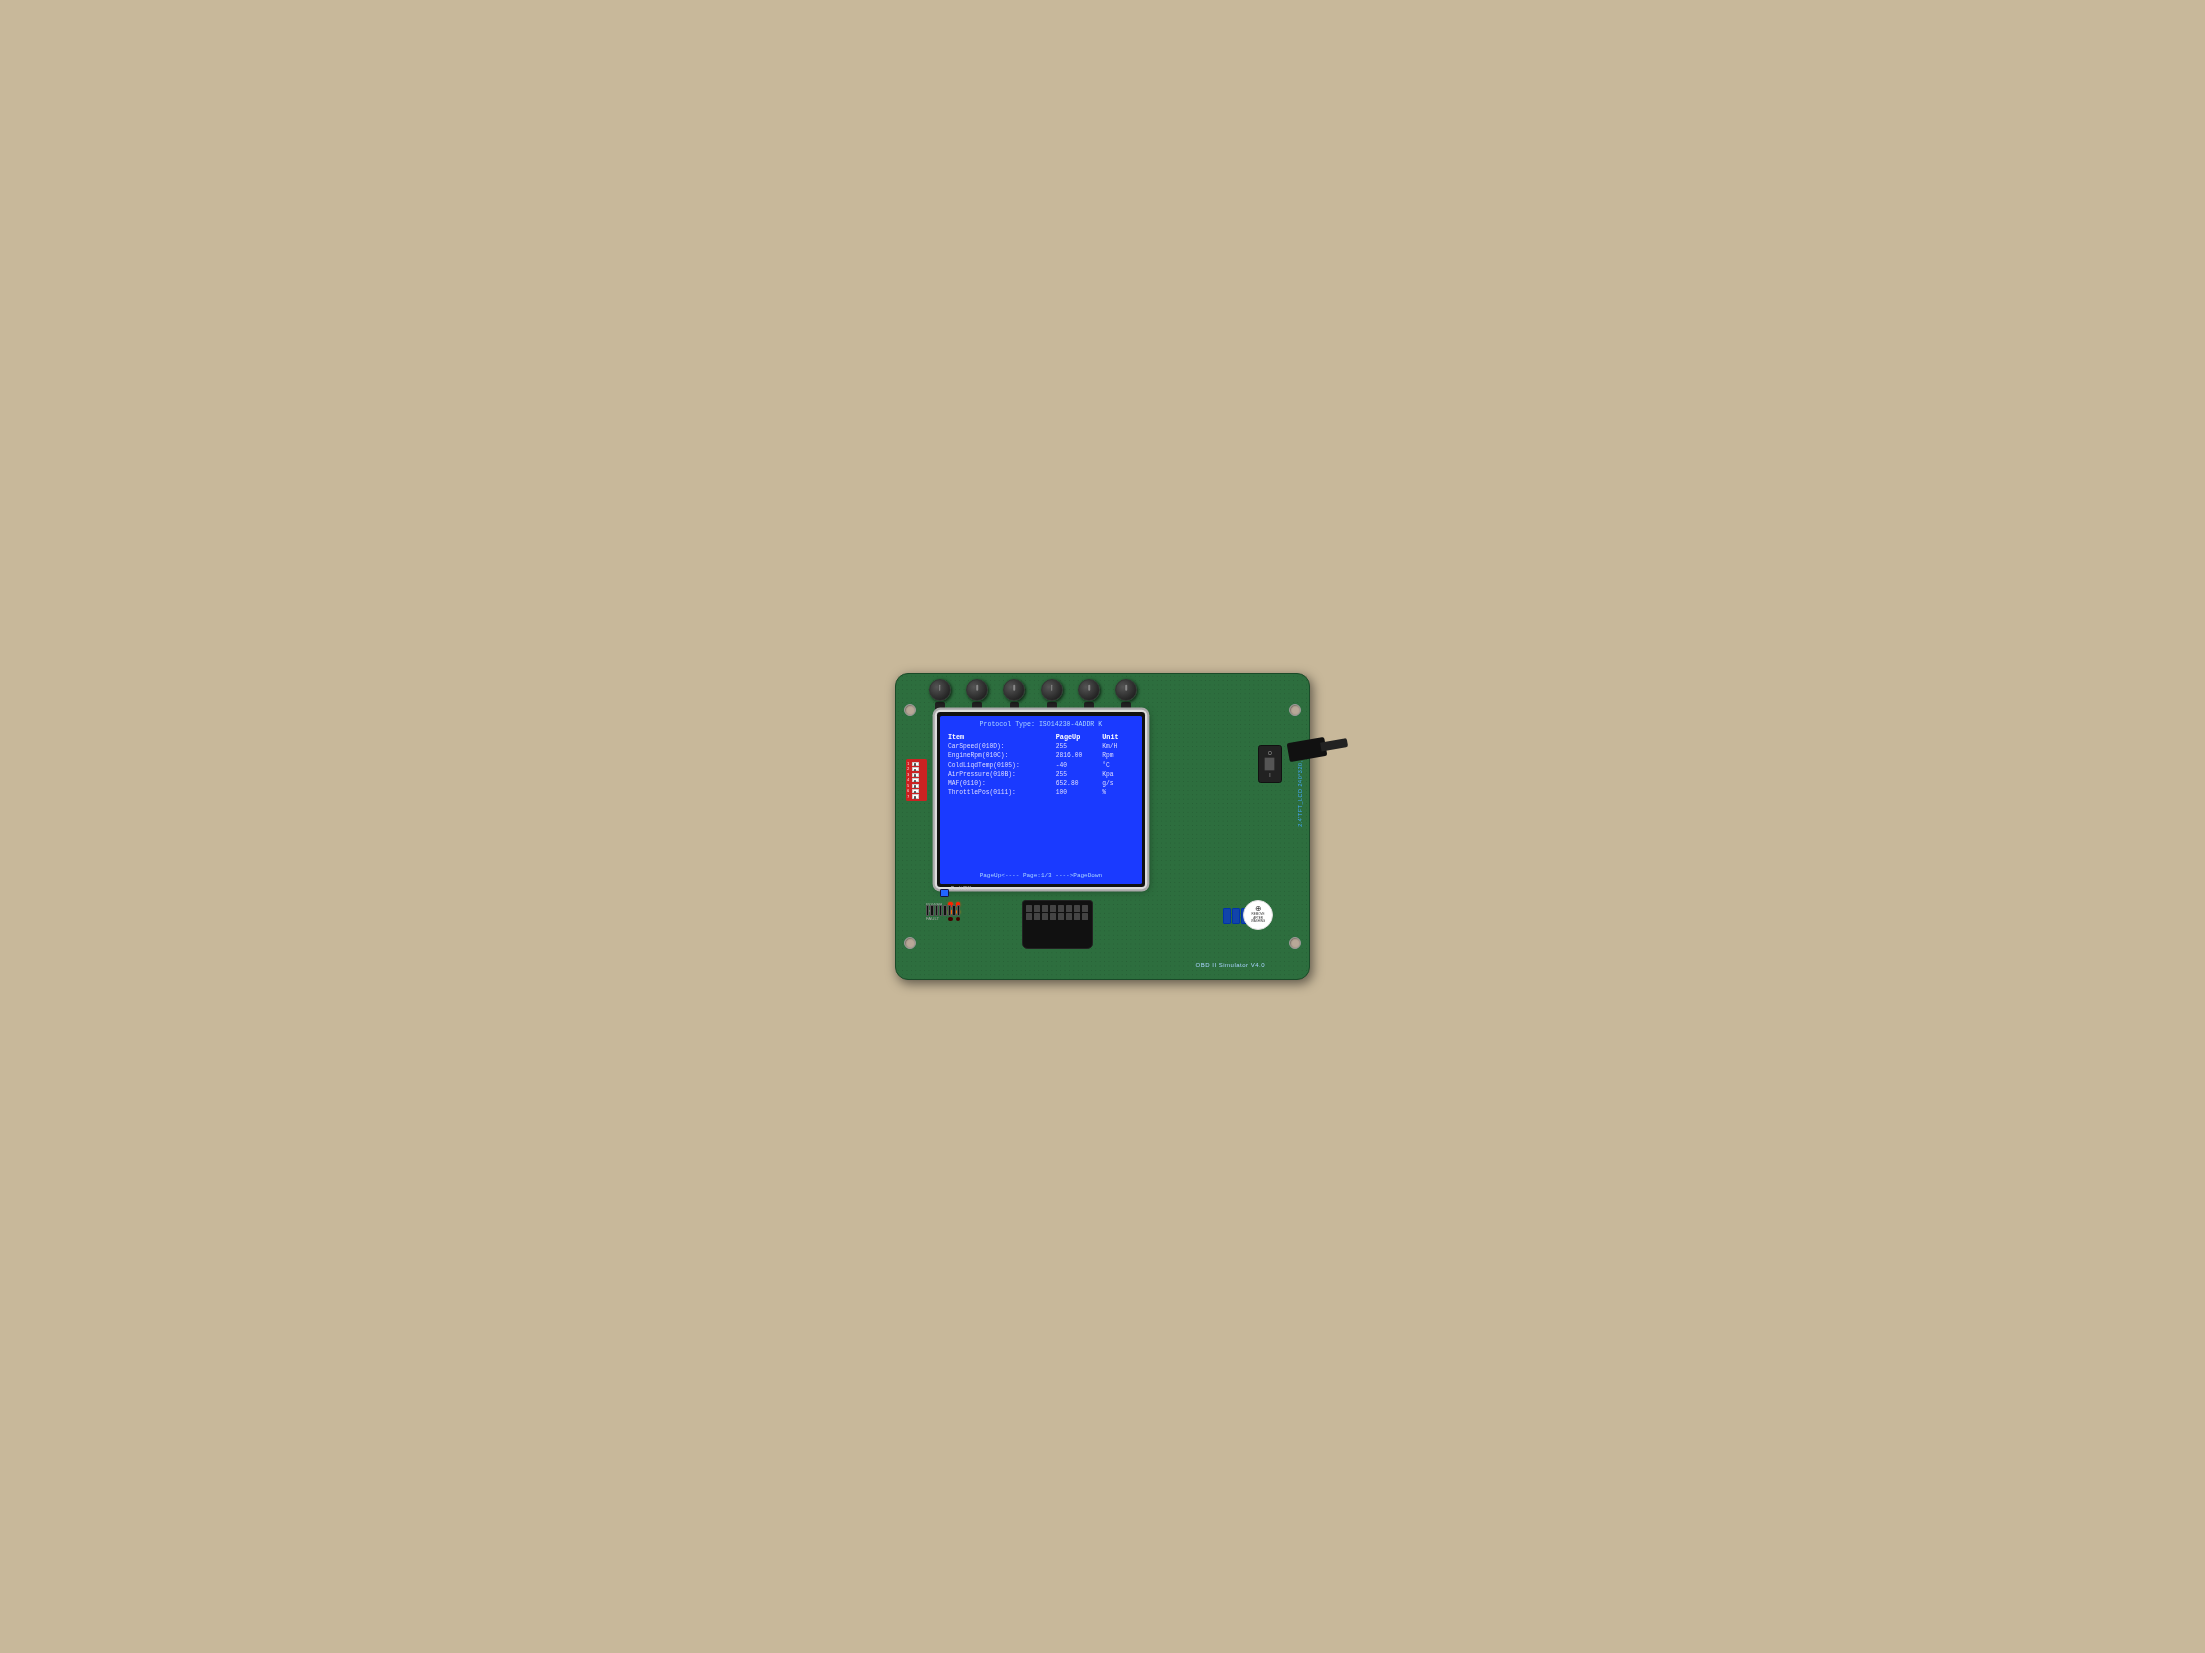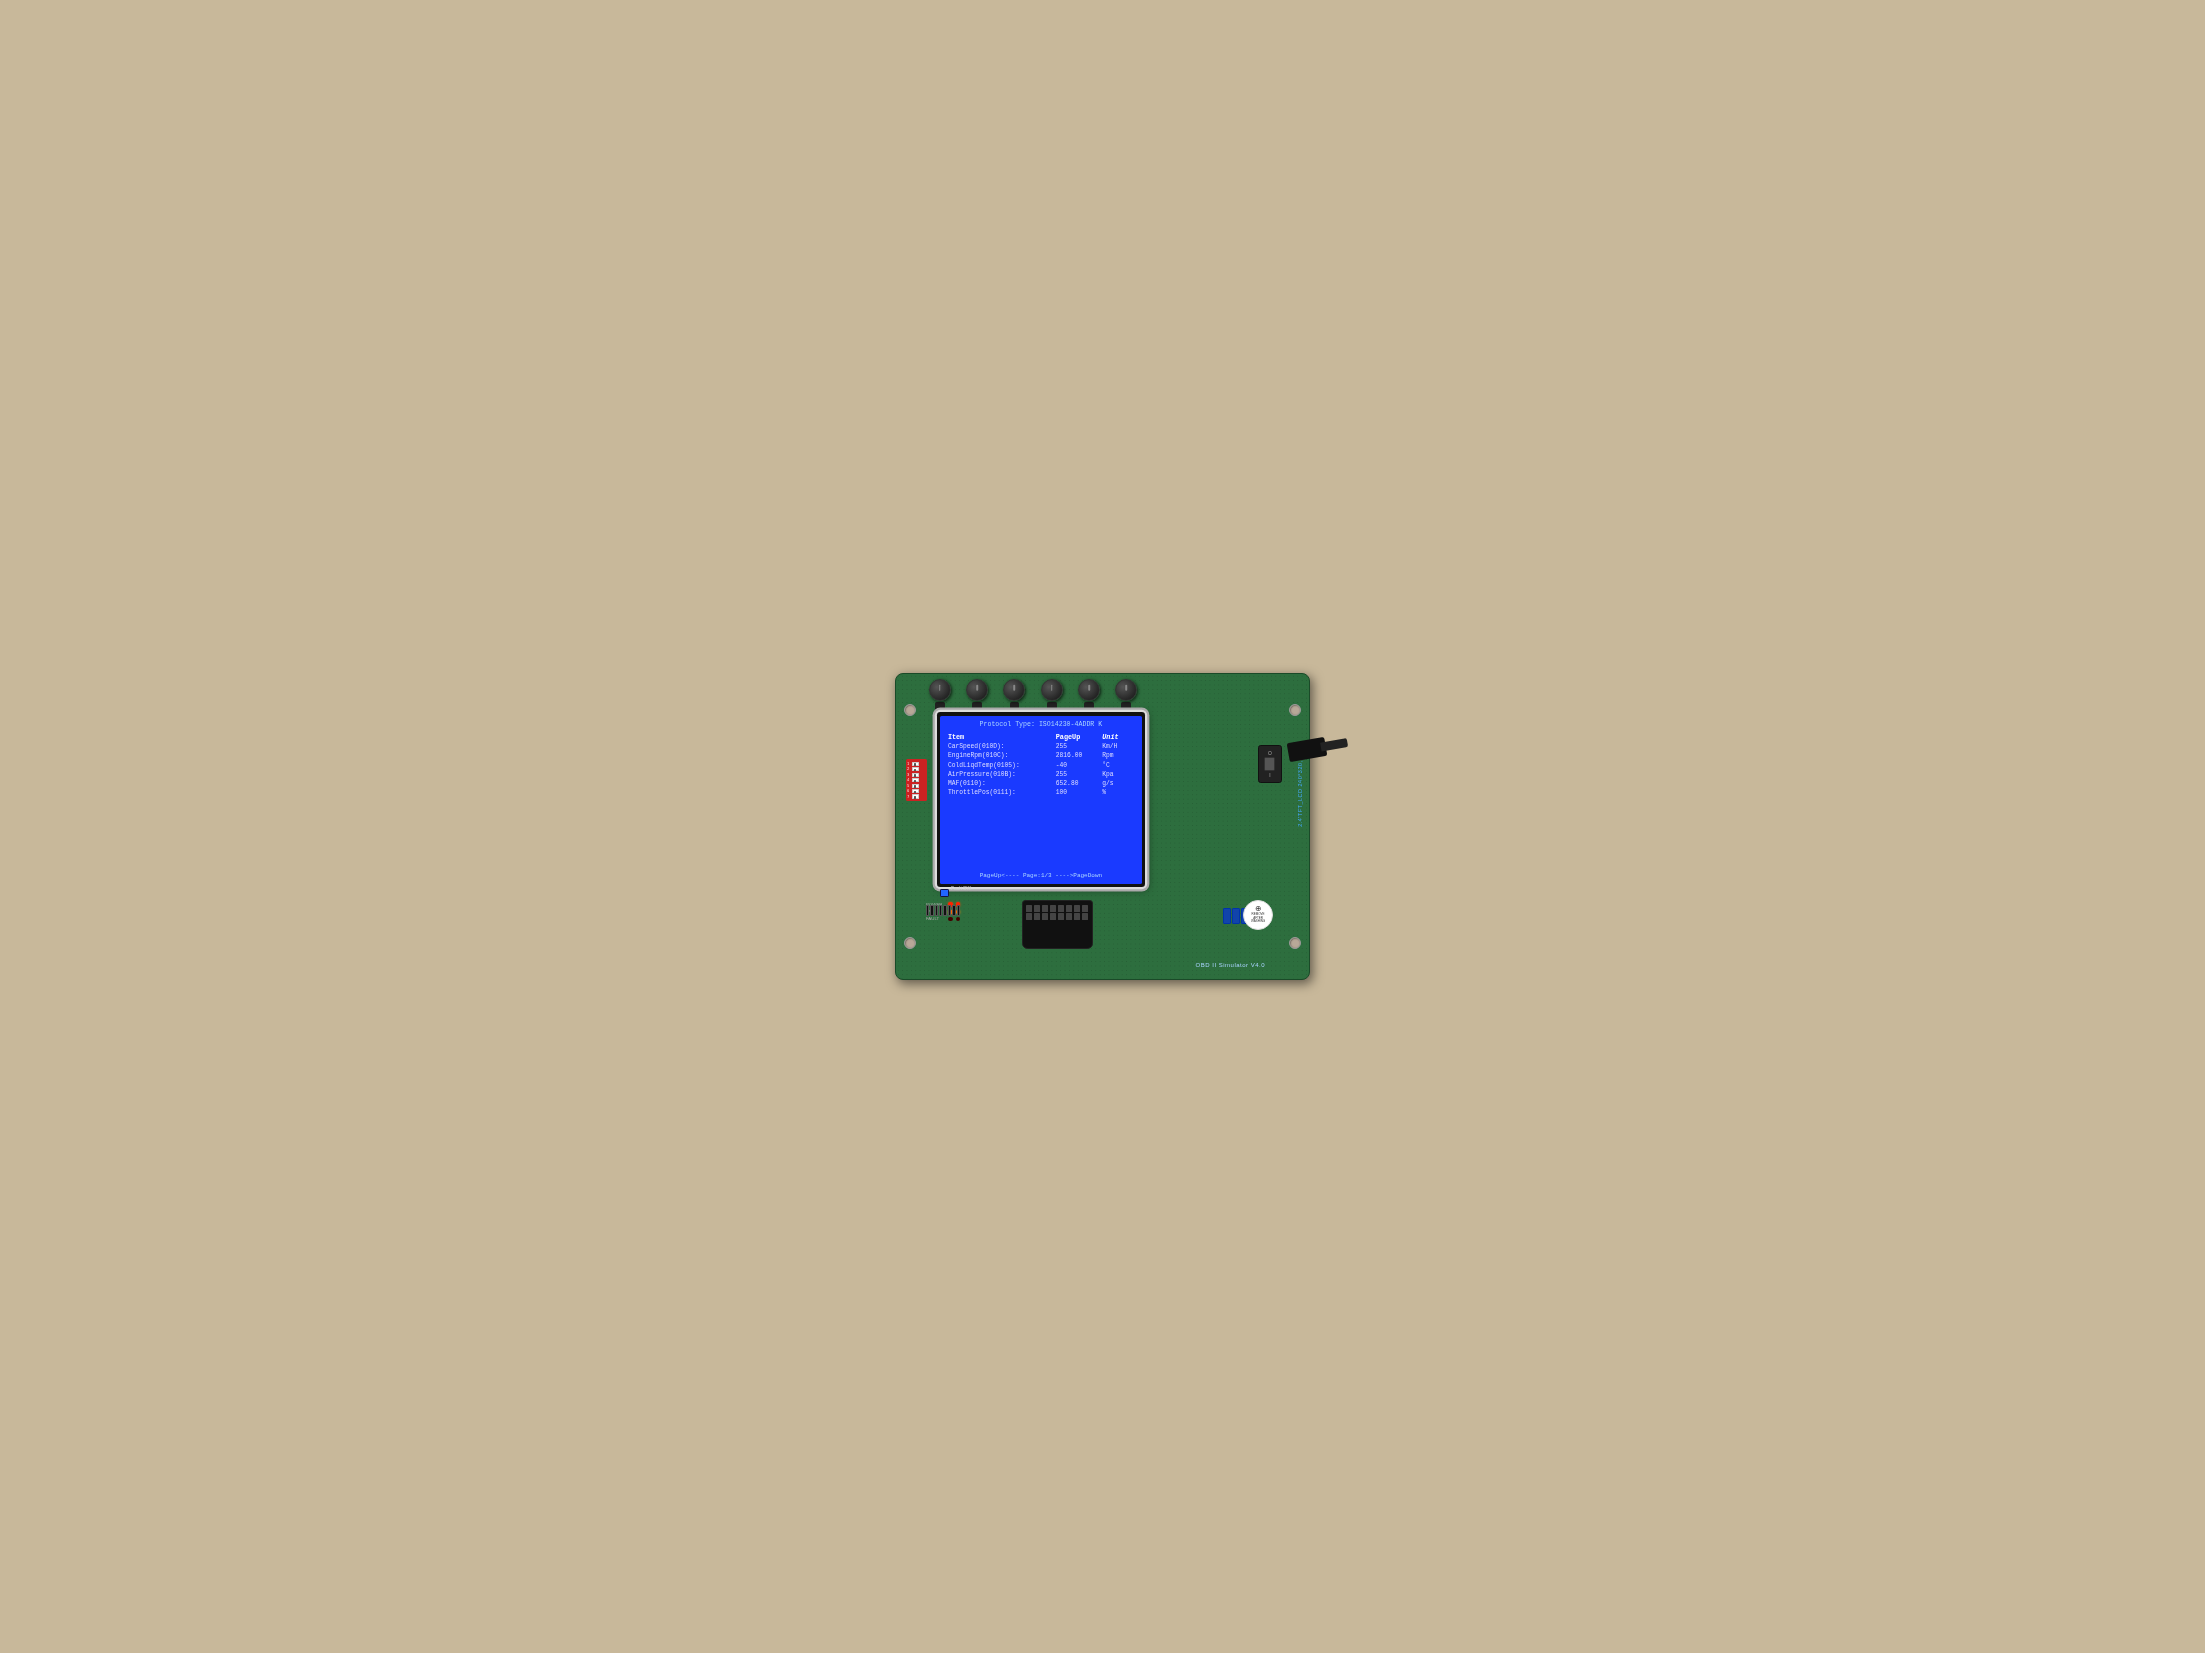--- a/index.html
+++ b/index.html
@@ -20,21 +20,21 @@
     }
 
     
     .pcb-board {
       position: absolute;
       top: 16.4px;
       left: 16.4px;
       right: 16.4px;
       bottom: 16.4px;
       background: #2d6e3e;
-      border-radius: 8px;
+      border-radius: 13px;
       border: 1.6px solid #1a4a28;
       box-shadow: 2.2px 3.3px 11px rgba(0,0,0,0.5);
       padding-left: 8px;
     }
 
     
     .pcb-board::before {
       content: '';
       position: absolute;
       inset: 0;
@@ -142,21 +142,21 @@
     .lcd-header-row {
       display: flex;
       gap: 0;
       margin-bottom: 2.7px;
       color: #ffffff;
       font-weight: bold;
     }
 
     .lcd-header-row .col-item { width: 58%; }
     .lcd-header-row .col-value { width: 25%; }
-    .lcd-header-row .col-unit { width: 17%; font-style: italic; }
+    .lcd-header-row .col-unit { width: 17%; }
 
     .lcd-data-row {
       display: flex;
       margin-bottom: 2.2px;
       color: #ddddff;
       font-size: 6.3px;
     }
 
     .lcd-data-row .col-item { width: 58%; white-space: nowrap; }
     .lcd-data-row .col-value { width: 25%; }

